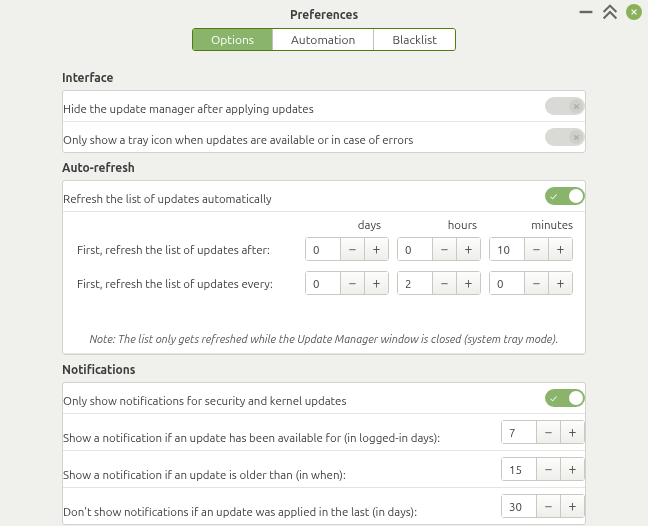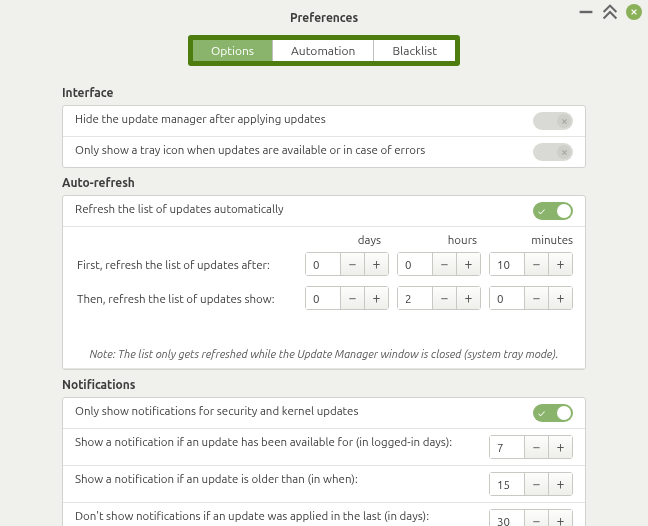--- a/index.html
+++ b/index.html
@@ -1,32 +1,32 @@
 <!DOCTYPE html>
 <html><head>
 <meta charset="utf-8">
 <style>
   * { box-sizing: border-box; margin: 0; padding: 0; font-family: "Ubuntu", "Noto Sans", Arial, sans-serif; }
   body { background: #f0f0ed; width: 648px; height: 526px; overflow: hidden; color: #3c3c3c; }
-  .titlebar { height: 35px; display: flex; align-items: center; justify-content: center; position: relative; background: #f0f0ed; }
+  .titlebar { height: 28px; display: flex; align-items: center; justify-content: center; position: relative; background: #f0f0ed; }
   .titlebar-title { font-size: 12px; font-weight: 600; color: #3c3c3c; }
   .win-controls { position: absolute; right: 6px; top: 4px; display: flex; gap: 8px; align-items: center; }
   .win-btn { width: 16px; height: 16px; display: flex; align-items: center; justify-content: center; font-size: 10px; color: #666; cursor: pointer; }
   .win-close { width: 16px; height: 16px; border-radius: 50%; background: #8bb158; display: flex; align-items: center; justify-content: center; cursor: pointer; }
   .win-close svg { width:8px; height:8px; }
   .tabbar { display: flex; justify-content: center; padding-bottom: 6px; }
-  .tabgroup { display: flex; border: 5px solid #4d7c0f; border-radius: 3px; overflow: hidden; }
+  .tabgroup { display: flex; border: 1px solid #4d7c0f; border-radius: 3px; overflow: hidden; }
   .tab { padding: 4px 18px; font-size: 12px; background: #fff; color: #444; cursor: pointer; border-right: 1px solid #c0c0bc; }
   .tab:last-child { border-right: none; }
   .tab.active { background: #8ab46c; color: #fff; }
   .content { padding: 6px 22px 12px 22px; }
   .section { margin: 8px 40px 0 40px; }
   .section-title { font-size: 12px; font-weight: 700; color: #3c3c3c; margin: 8px 0 6px 0; }
   .panel { border: 1px solid #d2d2ce; border-radius: 3px; background: #fff; }
-  .row { display: flex; align-items: flex-start; padding: 6px 12px; border-bottom: 1px solid #e4e4e0; min-height: 30px; }
+  .row { display: flex; align-items: flex-end; padding: 6px 0; border-bottom: 1px solid #e4e4e0; min-height: 30px; }
   .row:last-child { border-bottom: none; }
   .row-text { font-size: 11.5px; color: #3c3c3c; flex: 1; }
   .note { font-size: 11px; font-style: italic; color: #555; text-align: center; padding: 4px 8px 8px 8px; margin-top: 28px; }
   
   .switch { width: 40px; height: 18px; border-radius: 9px; position: relative; cursor: pointer; display: flex; align-items: center; }
   .switch-off { background: #d9d9d5; }
   .switch-off .knob { position: absolute; right: 2px; width: 14px; height: 14px; border-radius: 50%; background: #cfcfca; display:flex; align-items:center; justify-content:center; }
   .switch-off .knob svg { width:7px; height:7px; opacity:0.6; }
   .switch-on { background: #8ab46c; }
   .switch-on .knob { position: absolute; right: 2px; width: 14px; height: 14px; border-radius: 50%; background: #fff; }
@@ -135,21 +135,21 @@
               <div class="btn">−</div>
               <div class="btn">+</div>
             </div>
           <div class="spinner">
               <input class="val" value="10" style="">
               <div class="btn">−</div>
               <div class="btn">+</div>
             </div>
         </div>
         <div class="time-row">
-          <div class="time-label">Then, refresh the list of updates show:</div>
+          <div class="time-label">First, refresh the list of updates every:</div>
           <div class="spinner">
               <input class="val" value="0" style="">
               <div class="btn">−</div>
               <div class="btn">+</div>
             </div>
           <div class="spinner">
               <input class="val" value="2" style="">
               <div class="btn">−</div>
               <div class="btn">+</div>
             </div>

